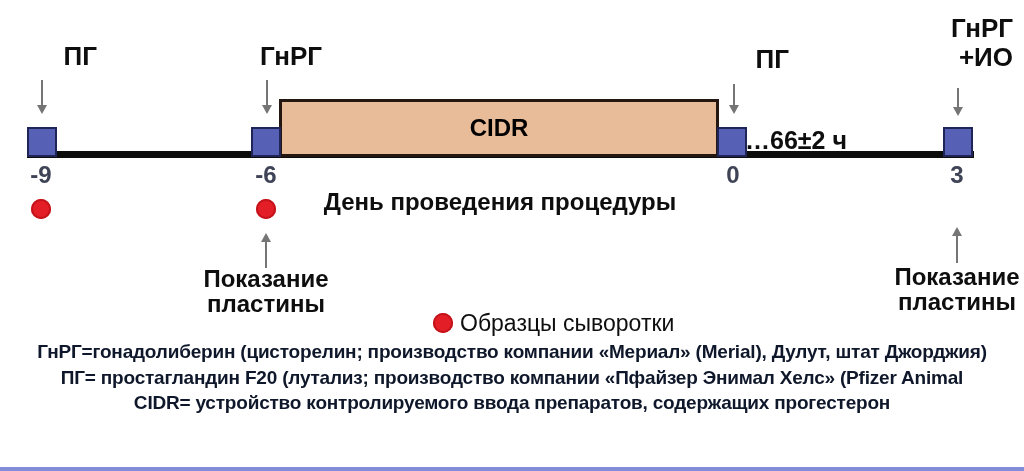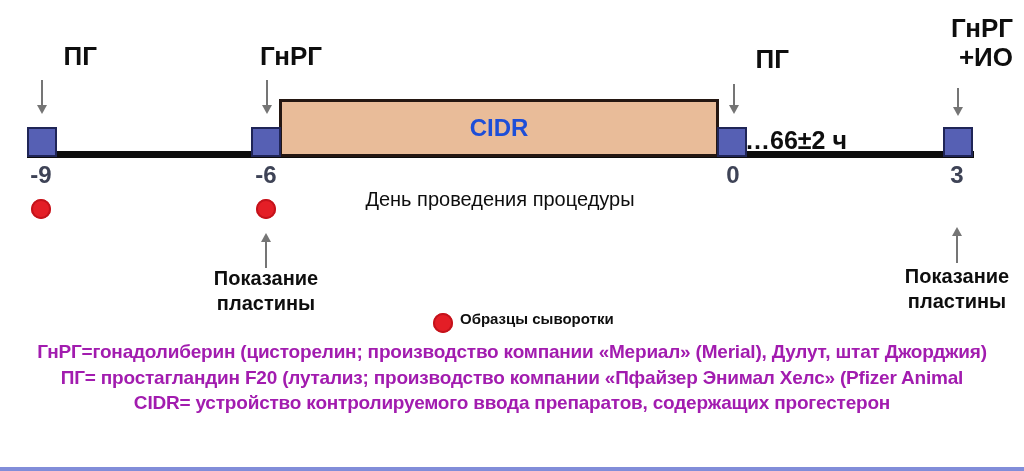--- a/index.html
+++ b/index.html
@@ -7,21 +7,21 @@
     position:relative;width:1024px;height:471px;background:#ffffff;overflow:hidden;
     font-family:"Liberation Sans", sans-serif;color:#111;
   }
   .abs{position:absolute;}
   
   .timeline-line{left:27px;top:151px;width:947px;height:7px;background:#0d0d0d;z-index:1;}
   .cidr-box{
     left:279px;top:99px;width:440px;height:58px;box-sizing:border-box;
     background:#e9bc99;border:3px solid #241712;z-index:2;
     display:flex;align-items:center;justify-content:center;
-    font-weight:bold;font-size:24px;color:#1d4ed8;
+    font-weight:bold;font-size:24px;color:#000000;
   }
   .marker{
     width:26px;height:26px;background:#5660b4;border:2px solid #1f2557;z-index:3;top:127px;
   }
   .m-n9{left:27px;} .m-n6{left:251px;} .m-0{left:717px;} .m-3{left:943px;}
   .tick{
     font-weight:bold;font-size:24px;color:#3e4356;top:161px;width:60px;text-align:center;z-index:3;
   }
   .t-n9{left:11px;} .t-n6{left:236px;} .t-0{left:703px;} .t-3{left:927px;}
   
@@ -49,29 +49,29 @@
   }
   .au-left{left:265px;top:237px;height:31px;}
   .au-right{left:956px;top:231px;height:32px;}
   
   .dot{width:20px;height:20px;border-radius:50%;background:#e41e26;box-shadow:inset 0 0 0 2px #c3131b;z-index:3;}
   .dot-1{left:31px;top:199px;}
   .dot-2{left:256px;top:199px;}
   .dot-legend{left:433px;top:313px;}
   
   .interval-label{left:745px;top:126px;width:170px;text-align:left;font-weight:bold;font-size:25px;color:#0e0e0e;z-index:3;}
-  .axis-label{left:290px;top:188px;width:420px;text-align:center;font-weight:normal;font-size:20px;color:#0e0e0e;}
+  .axis-label{left:290px;top:188px;width:420px;text-align:center;font-weight:bold;font-size:24px;color:#0e0e0e;}
   
-  .plate-label{width:170px;text-align:center;font-weight:bold;font-size:20px;line-height:25px;color:#0e0e0e;}
+  .plate-label{width:170px;text-align:center;font-weight:bold;font-size:24px;line-height:25px;color:#0e0e0e;}
   .plate-left{left:181px;top:266px;}
   .plate-right{left:872px;top:264px;}
   
-  .legend-text{left:460px;top:310px;font-weight:bold;font-size:15px;color:#0e0e0e;}
+  .legend-text{left:460px;top:310px;font-weight:normal;font-size:23px;color:#0e0e0e;}
   
-  .footnotes{left:0;top:339px;width:1024px;text-align:center;font-weight:bold;font-size:19px;line-height:25.5px;color:#a21caf;letter-spacing:-0.2px;}
+  .footnotes{left:0;top:339px;width:1024px;text-align:center;font-weight:bold;font-size:19px;line-height:25.5px;color:#0f172a;letter-spacing:-0.2px;}
   
   .bottom-strip{left:0;top:467px;width:1024px;height:4px;background:#6b79d2;opacity:.85;}
 </style>
 </head>
 <body>
 
 <div class="canvas">
 
   <div class="abs event-label e-pg-left">ПГ</div>
   <div class="abs event-label e-gnrh-left">ГнРГ</div>

